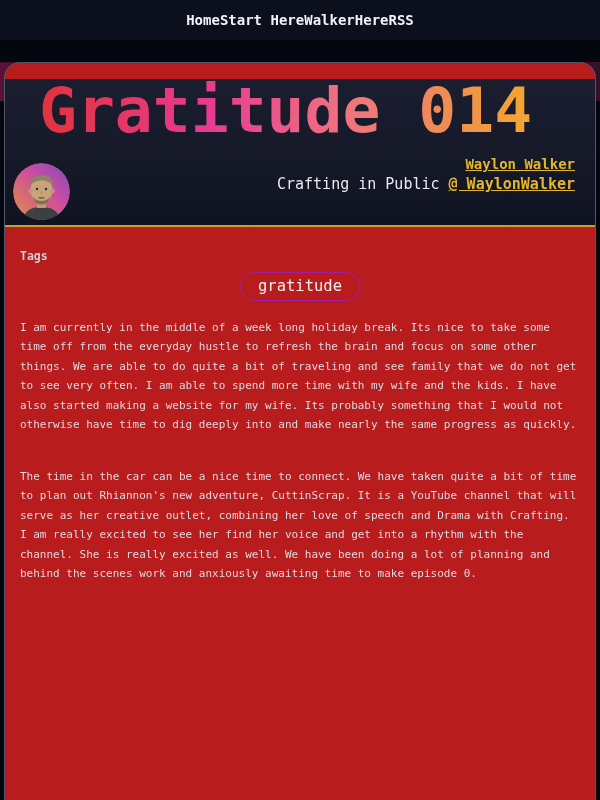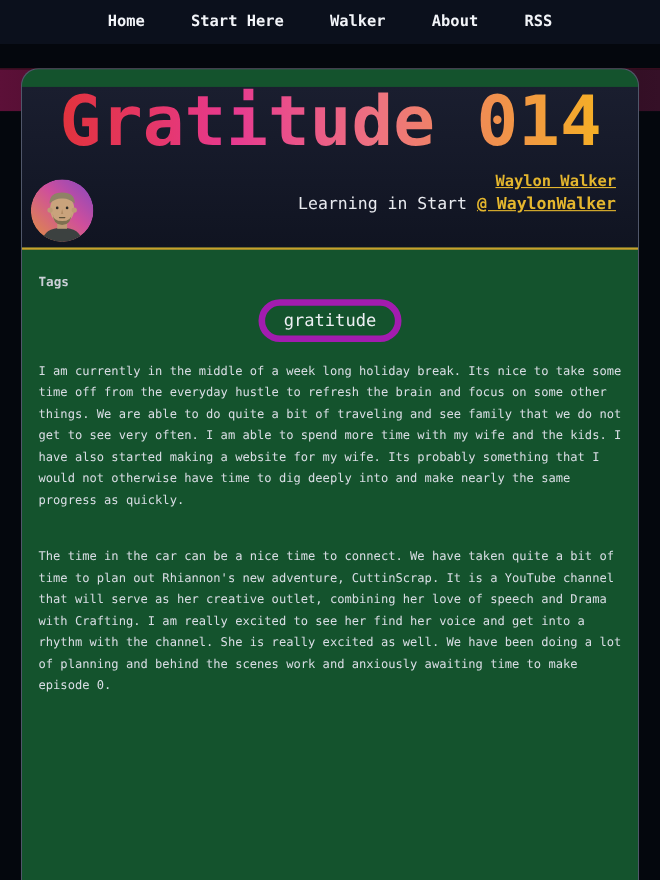--- a/index.html
+++ b/index.html
@@ -12,21 +12,20 @@
     font-family: "DejaVu Sans Mono", "Liberation Mono", monospace;
   }
 
   
   .nav {
     height: 40px;
     background: #0b101c;
     display: flex;
     align-items: center;
     justify-content: center;
-    gap: 42px;
   }
   .nav-item {
     color: #f2f4f8;
     font-size: 14px;
     font-weight: bold;
     cursor: pointer;
     white-space: nowrap;
   }
 
   
@@ -53,27 +52,27 @@
   .streak-right {
     position: absolute; right: 30px; top: -10px; width: 90px; height: 60px;
     transform: skewX(-26deg);
     background: linear-gradient(90deg, rgba(120,40,140,0) 0%, rgba(130,50,150,0.28) 50%, rgba(120,40,140,0) 100%);
     filter: blur(2px);
   }
 
   
   .card {
     position: relative;
-    margin: 22px 19px 0;
+    margin: 22px 4px 0;
     height: 737px;
     border: 1px solid #50576a;
     border-bottom: none;
     border-radius: 16px 16px 0 0;
     overflow: hidden;
-    background: #14532d;
+    background: #b91c1c;
   }
   .card-header {
     position: relative;
     height: 146px;
     background: linear-gradient(180deg, #1a1e2f 0%, #141827 60%, #101421 100%);
     border-bottom: 2px solid #c9a02c;
   }
   .post-title {
     margin: 16px 0 0 34px;
     font-size: 63px;
@@ -119,21 +118,21 @@
     font-size: 11.5px;
     font-weight: bold;
     color: #ccd0d8;
   }
   .tag-row { margin-top: 9px; text-align: center; }
   .tag-pill {
     display: inline-block;
     padding: 4px 17px 5px;
     font-size: 15.5px;
     color: #eef0f4;
-    border: 6px solid #a21caf;
+    border: 1px solid #a21caf;
     border-radius: 999px;
     cursor: pointer;
     background: transparent;
   }
   .post-heading {
     margin: 34px 0 0 1px;
     font-size: 15px;
     font-weight: 500;
     color: #e6e8ed;
   }
@@ -147,42 +146,42 @@
 </style>
 </head>
 <body>
 
 <div class="page">
 
   <nav class="nav">
     <span class="nav-item">Home</span>
     <span class="nav-item">Start Here</span>
     <span class="nav-item">Walker</span>
-    <span class="nav-item">About</span>
+    <span class="nav-item">Here</span>
     <span class="nav-item">RSS</span>
   </nav>
 
   <div class="hero-wrap">
 
     <div class="glow-strip">
       <div class="streak-band"></div>
       <div class="streak-core"></div>
       <div class="streak-right"></div>
     </div>
 
     <article class="card">
       <header class="card-header">
         <h1 class="post-title">Gratitude 014</h1>
 
         <div class="author-block">
           <div>
             <a class="author-name">Waylon Walker</a>
           </div>
           <div class="author-tagline">
-            <span>Learning in Start </span><a class="author-handle">@ WaylonWalker</a>
+            <span>Crafting in Public </span><a class="author-handle">@ WaylonWalker</a>
           </div>
         </div>
 
         <div class="avatar">
           <svg width="57" height="57" viewBox="0 0 57 57">
             <defs>
               <linearGradient id="avbg" x1="0" y1="1" x2="1" y2="0">
                 <stop offset="0" stop-color="#e0913f"></stop>
                 <stop offset="0.55" stop-color="#cf4f9b"></stop>
                 <stop offset="1" stop-color="#8348c2"></stop>

